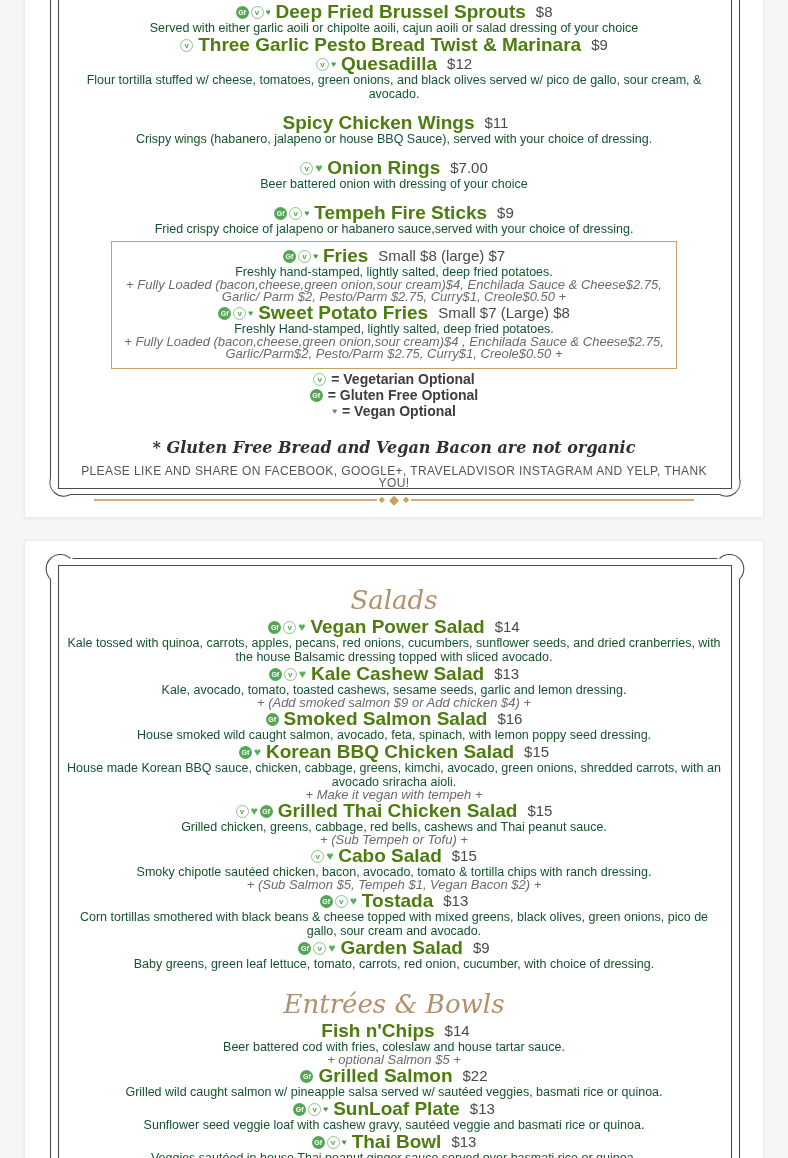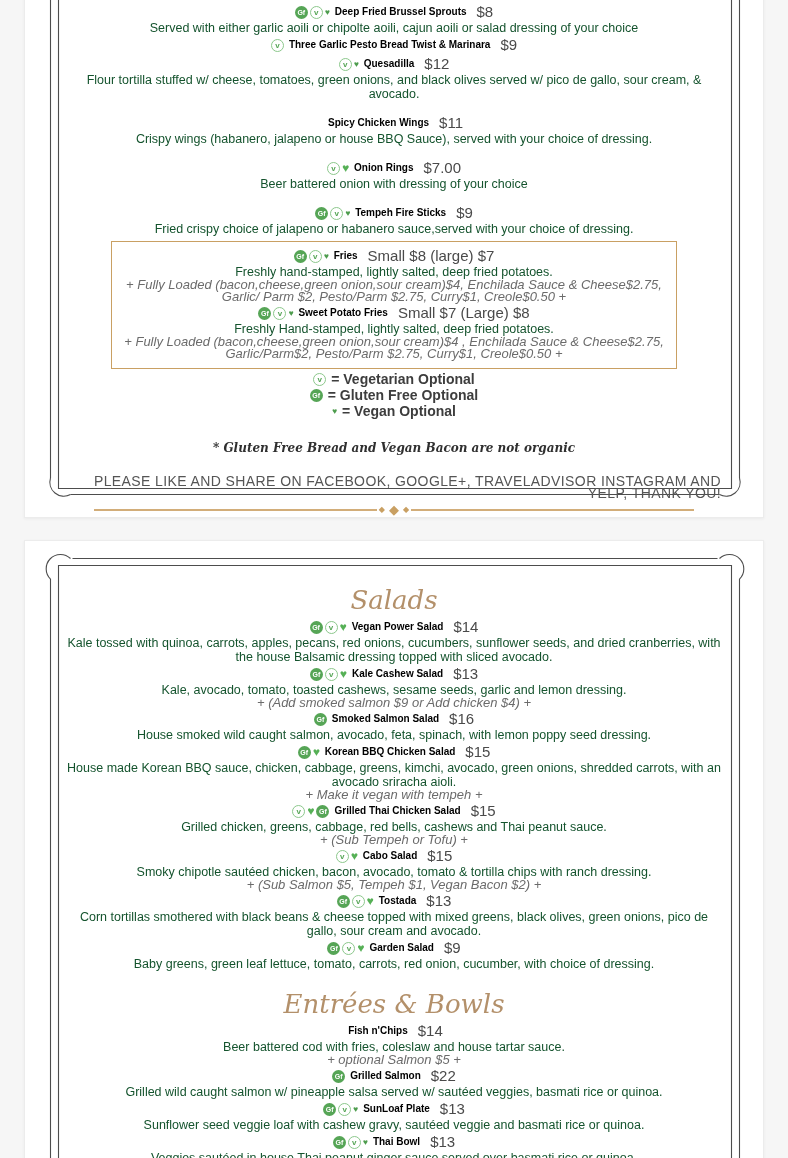--- a/index.html
+++ b/index.html
@@ -10,42 +10,42 @@
   .card1{top:-60px;height:578px;}
   .card2{top:540px;height:700px;}
   .frame{position:absolute;left:0;top:0;pointer-events:none;}
   .content{position:relative;padding:0 42px;text-align:center;}
   .card1 .content{padding-top:62px;}
   .card2 .content{padding-top:44px;}
 
   .m-item{margin-bottom:1px;}
   .m-item.spaced{margin-top:13px;}
   .t-line{display:flex;justify-content:center;align-items:center;gap:2px;line-height:18px;}
-  .i-name{font-size:10px;font-weight:bold;color:#000000;margin-left:3px;}
+  .i-name{font-size:19px;font-weight:bold;color:#4d7c0f;margin-left:3px;}
   .i-price{font-size:15px;color:#4a4a4a;margin-left:8px;}
   .i-desc{font-size:12.5px;line-height:14px;color:#14532d;max-width:656px;margin:0 auto;}
   .i-extra{font-size:13px;line-height:12px;font-style:italic;color:#6b6b6b;}
 
   .ic{display:inline-block;flex:0 0 auto;}
   .ic-gf{width:13px;height:13px;border-radius:50%;background:#56a556;color:#fff;
          font-size:7px;font-weight:bold;line-height:13px;text-align:center;}
   .ic-v{width:13px;height:13px;border-radius:50%;border:1px solid #8cc88c;background:#fff;
         color:#56a556;font-size:8px;font-weight:bold;line-height:11px;text-align:center;box-sizing:border-box;}
   .ic-heart{color:#56b056;font-size:12px;line-height:13px;}
   .ic-heart-sm{color:#4d9c4d;font-size:8.5px;line-height:13px;}
 
   .fries-box{width:566px;margin:5px auto 0;border:1px solid #c9a063;padding:5px 10px 7px;box-sizing:border-box;}
 
   .legend{margin-top:2px;}
   .legend-row{display:flex;justify-content:center;align-items:center;gap:5px;
               line-height:16px;font-size:14px;font-weight:bold;color:#3d3d3d;}
 
   .note-script{margin-top:20px;font-family:"DejaVu Serif","Liberation Serif",serif;
-               font-style:italic;font-weight:bold;font-size:12px;color:#2f2f2f;line-height:18px;text-align:center;}
-  .social{margin-top:18px;font-size:14px;letter-spacing:0.4px;color:#555;line-height:12px;text-align:right;}
+               font-style:italic;font-weight:bold;font-size:16px;color:#2f2f2f;line-height:18px;text-align:center;}
+  .social{margin-top:8px;font-size:12px;letter-spacing:0.4px;color:#555;line-height:12px;}
   .divider{display:flex;align-items:center;width:600px;margin:4px auto 0;}
   .divider .line{flex:1;border-top:2px solid #d2ad79;height:0;}
   .divider .dia{color:#c9a063;margin:0 2px;}
   .dia-sm{font-size:8px;line-height:9px;}
   .dia-lg{font-size:13px;line-height:13px;}
 
   .section-heading{font-family:"DejaVu Serif","Liberation Serif",serif;font-style:italic;
                    font-size:26px;color:#b3906a;line-height:30px;margin-bottom:3px;}
   .section-heading.second{margin-top:18px;}
 </style>

